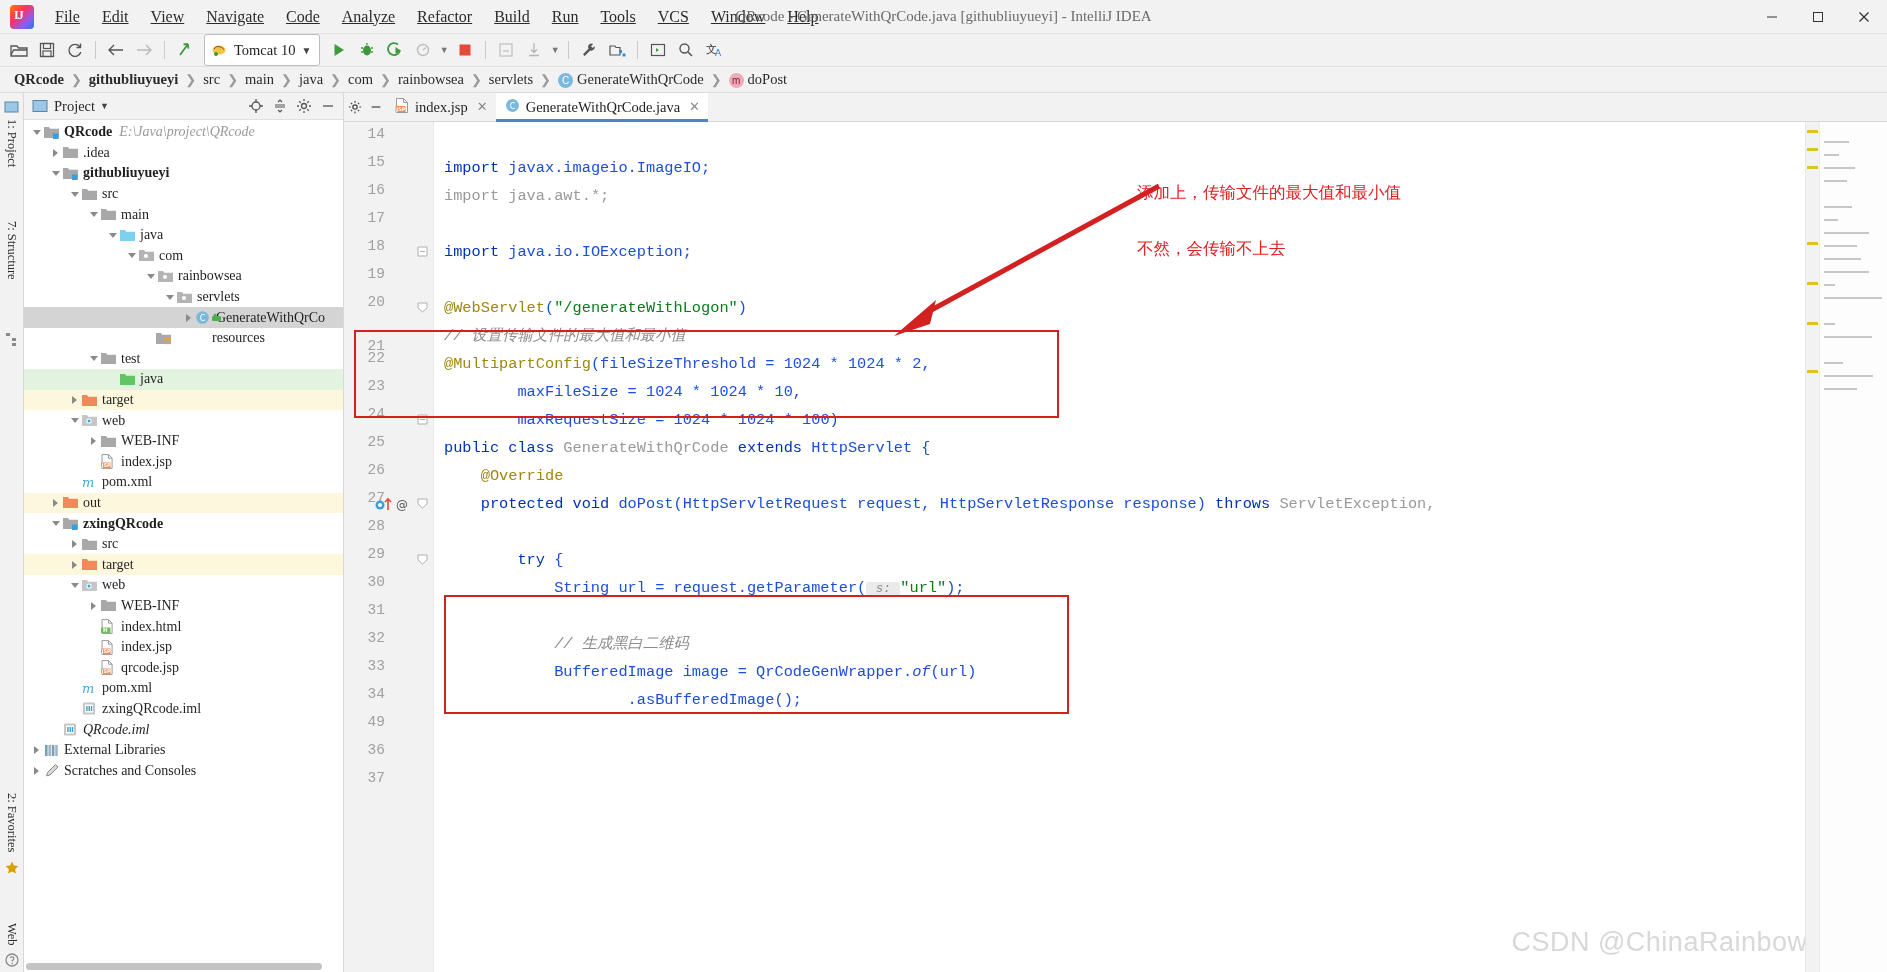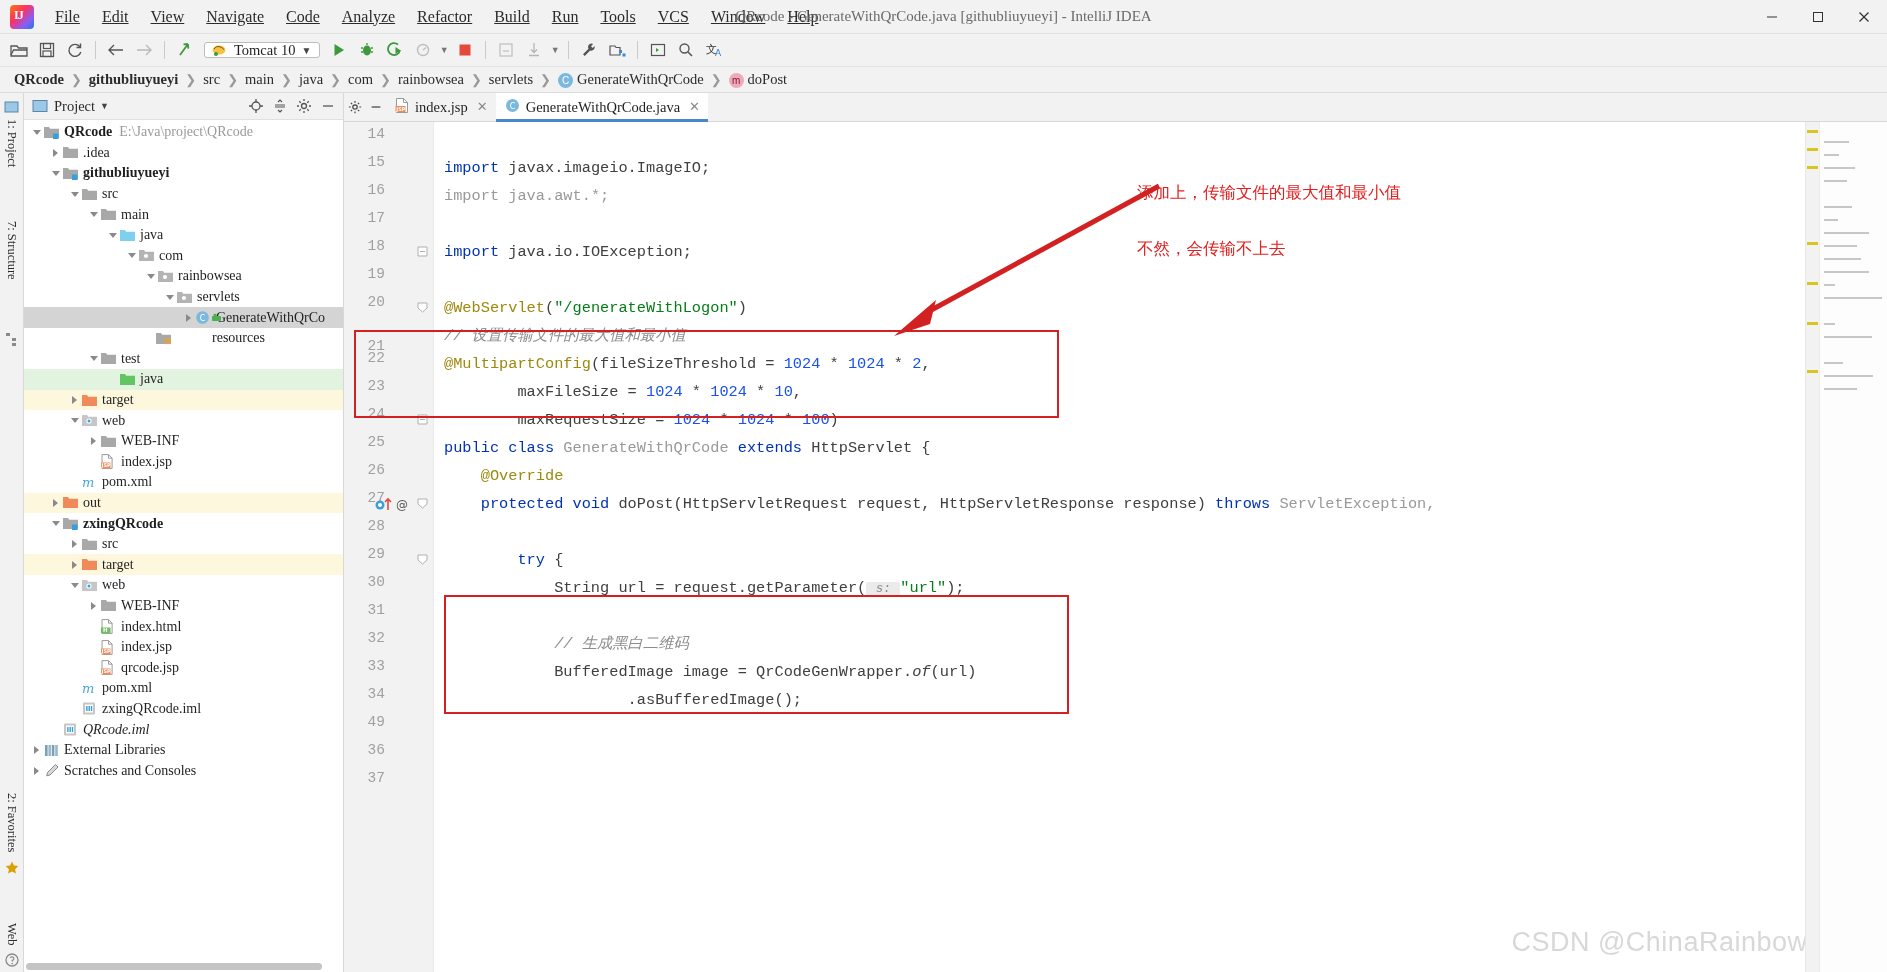--- a/index.html
+++ b/index.html
@@ -45,21 +45,21 @@
   .toolbar {
     height: 33px; background: #f2f2f2; display: flex; align-items: center;
     padding: 0 6px; border-bottom: 1px solid #e2e2e2; gap: 2px;
   }
   .tb-btn {
     width: 26px; height: 25px; display: flex; align-items: center; justify-content: center;
     border-radius: 3px;
   }
   .tb-sep { width: 1px; height: 18px; background: #cacaca; margin: 0 5px; }
   .run-config {
-    display: flex; align-items: center; gap: 6px; height: 16px; padding: 0 8px 0 6px;
+    display: flex; align-items: center; gap: 6px; height: 32px; padding: 0 8px 0 6px;
     border: 1px solid #bdbdbd; border-radius: 3px; background: #fff; margin: 0 4px;
     font-size: 14.5px; color: #1f1f1f; font-family: "Liberation Serif", serif;
   }
   .tomcat-ico { width: 17px; height: 15px; position: relative; }
 
   
   .breadcrumb {
     height: 26px; background: #f2f2f2; display: flex; align-items: center;
     padding-left: 10px; font-size: 14.5px; color: #2b2b2b; gap: 1px;
     font-family: "Liberation Serif", serif; border-bottom: 1px solid #dcdcdc;
@@ -116,21 +116,21 @@
   }
   .arrow i {
     width: 0; height: 0; display: block;
     border-left: 5px solid #8a8a8a; border-top: 4px solid transparent; border-bottom: 4px solid transparent;
   }
   .arrow.open i {
     border-left: 4.5px solid transparent; border-right: 4.5px solid transparent;
     border-top: 5px solid #8a8a8a; border-bottom: 0;
   }
   .ficon { width: 17px; height: 15px; margin-right: 4px; flex: 0 0 17px; position: relative; }
-  .tpath { color: #9a9a9a; margin-left: 7px; font-weight: normal; }
+  .tpath { color: #9a9a9a; margin-left: 7px; font-weight: normal; font-style: italic; }
 
   
   .editor { flex: 1; display: flex; flex-direction: column; background: #fff; min-width: 0; position: relative; }
   .tabsbar { height: 29px; background: #f2f2f2; display: flex; align-items: stretch; border-bottom: 1px solid #d8d8d8; }
   .tbtool { width: 21px; display: flex; align-items: center; justify-content: center; }
   .etab {
     display: flex; align-items: center; gap: 6px; padding: 0 8px 0 9px; font-size: 14.5px;
     color: #1f1f1f; font-family: "Liberation Serif", serif; position: relative; background: #f2f2f2;
   }
   .etab.active { background: #fff; }
@@ -158,21 +158,21 @@
     flex: 1; position: relative; font-family: "Liberation Mono", monospace;
     font-size: 15.3px; line-height: 28px; padding-top: 0px; overflow: hidden;
   }
   .cl { position: absolute; white-space: pre; left: 0; }
   .kw { color: #0033b3; font-weight: normal; }
   .str { color: #067d17; }
   .num { color: #1750eb; }
   .ann { color: #9e880d; }
   .cmt { color: #8c8c8c; font-style: italic; }
   .gray { color: #999999; }
-  .plain { color: #404040; }
+  .plain { color: #1d4ed8; }
   .hint {
     background: #ebebeb; color: #8a8a8a; font-size: 12.5px; padding: 0 2px;
     border-radius: 2px; font-style: italic;
   }
 
   
   .redbox { position: absolute; border: 2px solid #d32020; pointer-events: none; }
   .redtext {
     position: absolute; color: #e02020; font-size: 16.5px; line-height: 28px;
     font-family: "Liberation Sans", sans-serif; white-space: pre-line;

